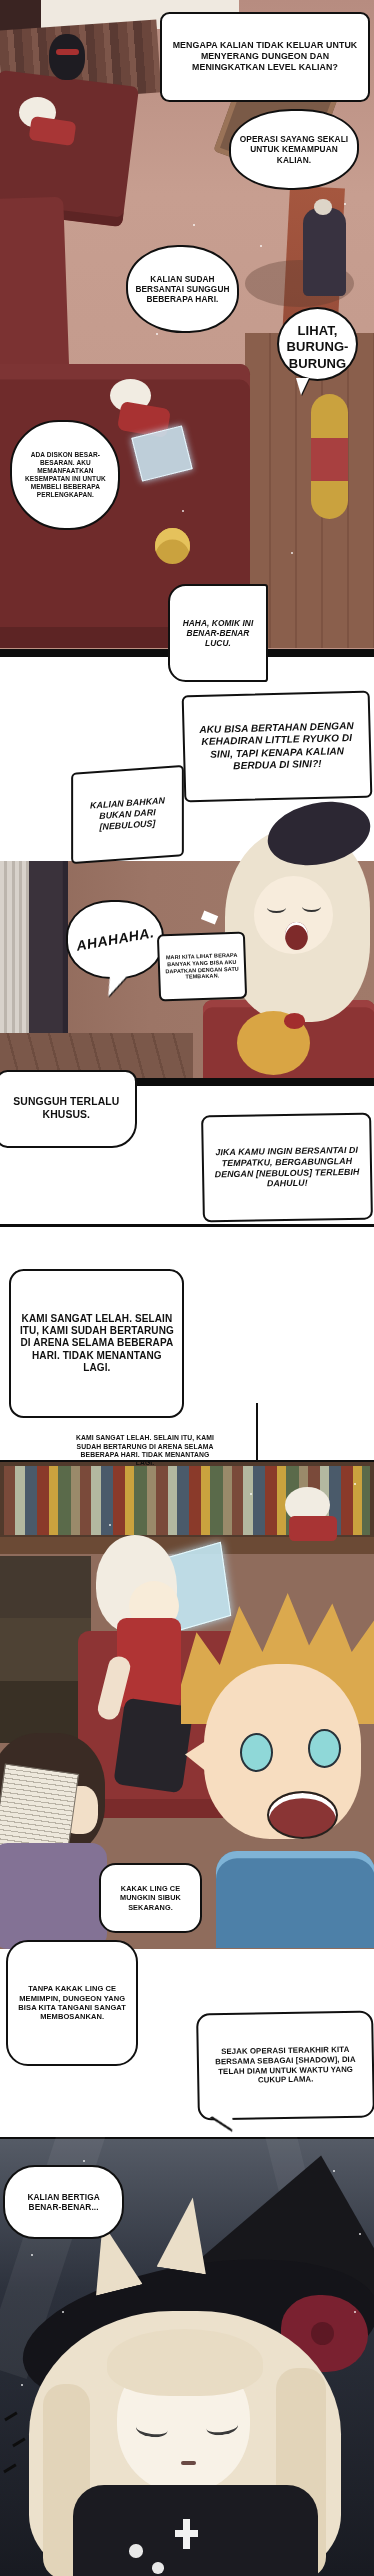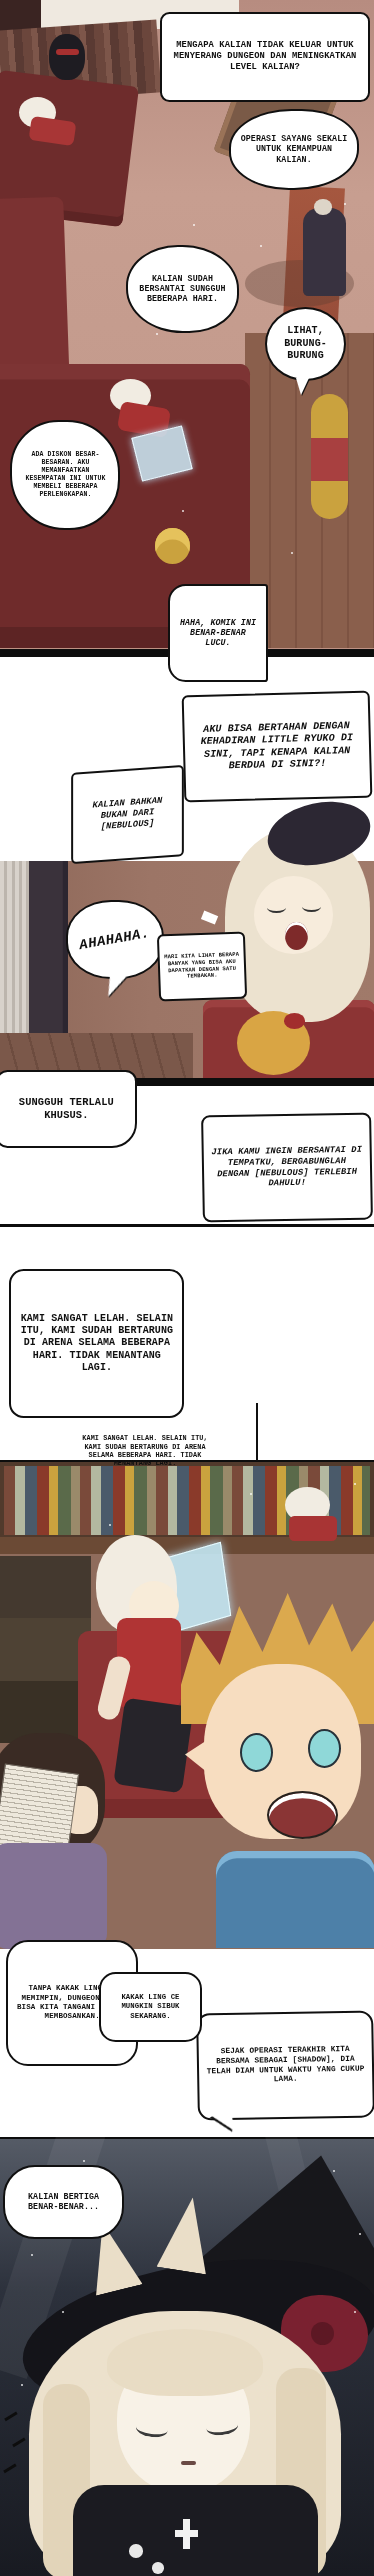--- a/index.html
+++ b/index.html
@@ -1,17 +1,17 @@
 <!DOCTYPE html>
 <html style="font-size:8.3px"><head>
 <meta charset="utf-8">
 <style>
   html,body{margin:0;padding:0;background:#ffffff;}
   #comic{position:relative;width:375px;height:2576px;background:#fff;overflow:hidden;
-         font-family:Liberation Mono, monospace;}
+         font-family:Liberation Sans, sans-serif;}
   .abs{position:absolute;}
   .bubble{position:absolute;background:#fff;border:2.1px solid #101010;display:flex;
           align-items:center;justify-content:center;text-align:center;font-weight:700;
           color:#101010;padding:7.3px;box-sizing:border-box;z-index:20;line-height:1.24;
           letter-spacing:0.1px;}
   .shout{font-style:italic;font-weight:800;}
   .noborder{border:none;z-index:20;}
   .dot{position:absolute;width:2.1px;height:2.1px;border-radius:50%;background:#fff;opacity:.85;z-index:3;}
   .blob{border-radius:50%;}
   .bar{position:absolute;left:0;width:375px;background:#0d0d0d;z-index:5;}
@@ -145,21 +145,21 @@
   </div>
 
   <div class="bubble" style="left:229px;top:109px;width:130px;height:81px;border-radius:48% 44% 50% 46%;font-size:8.3px;">
     <span>OPERASI SAYANG SEKALI UNTUK KEMAMPUAN KALIAN.</span>
   </div>
 
   <div class="bubble" style="left:126px;top:245px;width:113px;height:88px;border-radius:46% 50% 44% 50%;font-size:8.3px;">
     <span>KALIAN SUDAH BERSANTAI SUNGGUH BEBERAPA HARI.</span>
   </div>
 
-  <div class="bubble" style="left:265px;top:307px;width:81px;height:74px;border-radius:50%;font-size:10px;">
+  <div class="bubble" style="left:277px;top:307px;width:81px;height:74px;border-radius:50%;font-size:13px;align-items:flex-end;">
     <span>LIHAT, BURUNG-BURUNG</span>
   </div>
   <div class="abs" style="left:296px;top:378px;width:0;height:0;border-left:5.2px solid transparent;border-right:8.3px solid transparent;border-top:17.7px solid #fff;filter:drop-shadow(1.6px 1px 0 #101010);z-index:21;"></div>
 
   <div class="bubble" style="left:10.4px;top:420px;width:110px;height:110px;border-radius:44% 48% 46% 50%;font-size:6.5px;">
     <span>ADA DISKON BESAR-BESARAN. AKU MEMANFAATKAN KESEMPATAN INI UNTUK MEMBELI BEBERAPA PERLENGKAPAN.</span>
   </div>
 
   <div class="bubble shout" style="left:168px;top:584px;width:100px;height:98px;border-radius:17.7px 3.1px 3.1px 17.7px;font-size:8.3px;">
     <span>HAHA, KOMIK INI BENAR-BENAR LUCU.</span>
@@ -195,21 +195,21 @@
   </div>
 
   <div class="bubble noborder" style="left:66px;top:1419px;width:158px;height:64px;font-size:6.8px;background:transparent;">
     <span>KAMI SANGAT LELAH. SELAIN ITU, KAMI SUDAH BERTARUNG DI ARENA SELAMA BEBERAPA HARI. TIDAK MENANTANG LAGI.</span>
   </div>
 
   <div class="bubble" style="left:6.2px;top:1940px;width:132px;height:126px;border-radius:22px;font-size:7.5px;">
     <span>TANPA KAKAK LING CE MEMIMPIN, DUNGEON YANG BISA KITA TANGANI SANGAT MEMBOSANKAN.</span>
   </div>
 
-  <div class="bubble" style="left:99px;top:1972px;width:103px;height:70px;border-radius:16.7px;font-size:7.3px;z-index:21;">
+  <div class="bubble" style="left:99px;top:1863px;width:103px;height:70px;border-radius:16.7px;font-size:7.3px;z-index:21;">
     <span>KAKAK LING CE MUNGKIN SIBUK SEKARANG.</span>
   </div>
 
   <div class="bubble" style="left:197px;top:2012px;width:177px;height:107px;border-radius:13.5px;transform:rotate(-1deg);font-size:7.8px;">
     <span>SEJAK OPERASI TERAKHIR KITA BERSAMA SEBAGAI [SHADOW], DIA TELAH DIAM UNTUK WAKTU YANG CUKUP LAMA.</span>
   </div>
   <div class="abs" style="left:214px;top:2112px;width:0;height:0;border-left:17.7px solid transparent;border-right:4.2px solid transparent;border-top:21px solid #fff;transform:rotate(-18deg);filter:drop-shadow(-1.6px 1px 0 #101010);z-index:21;"></div>
 
   <div class="bubble" style="left:3.1px;top:2165px;width:121px;height:74px;border-radius:32px;font-size:8.3px;">
     <span>KALIAN BERTIGA BENAR-BENAR...</span>

